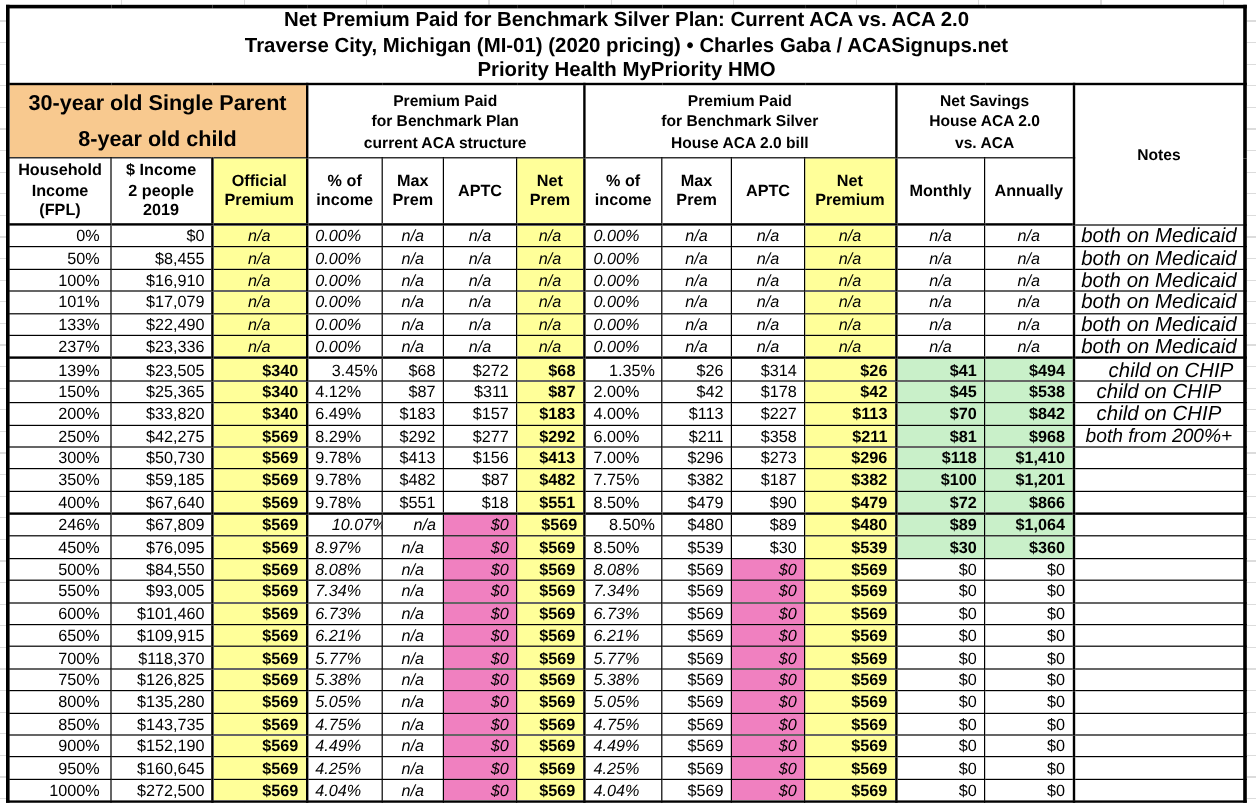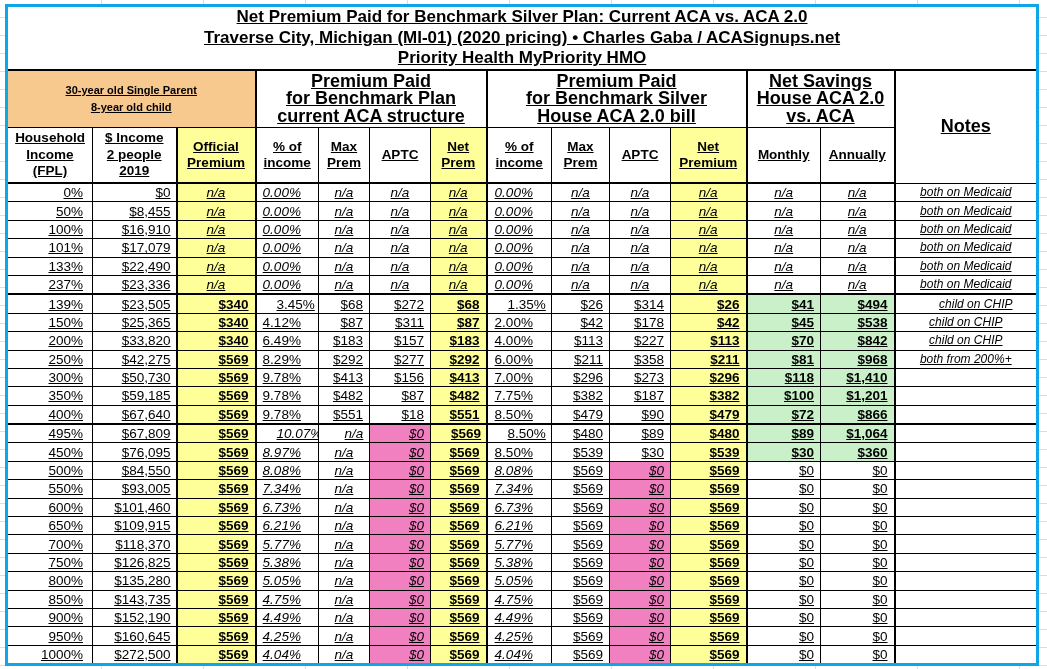--- a/index.html
+++ b/index.html
@@ -12,53 +12,52 @@
     background-image:
       repeating-linear-gradient(to right, transparent 0, transparent 101px, #dcdcdc 101px, #dcdcdc 102px),
       repeating-linear-gradient(to bottom, transparent 0, transparent 17px, #dcdcdc 17px, #dcdcdc 18px);
     font-family:"Liberation Sans","DejaVu Sans",sans-serif;
     color:#000;
     padding:4px 0 0 5px;
   }
   table{
     border-collapse:collapse;table-layout:fixed;
     width:1034px;background:#fff;
-    border:3px solid #0ea5e9;
-    text-decoration:underline;
+    border:3px solid #000000;
   }
   td{border:1px solid #000;padding:0;vertical-align:middle;overflow:hidden;}
   .title-cell{
     height:62px;text-align:center;font-weight:bold;font-size:17px;line-height:20.5px;
     border-bottom:2px solid #000;
   }
   .gh{
-    height:56px;text-align:center;font-weight:bold;font-size:18px;line-height:17.5px;
+    height:56px;text-align:center;font-weight:bold;font-size:13px;line-height:17.5px;
     white-space:pre-line;
   }
-  .orange{background:var(--orange);font-size:11px;line-height:17px;}
+  .orange{background:var(--orange);font-size:18px;line-height:30px;}
   .ch{
     height:54px;text-align:center;font-weight:bold;font-size:13.5px;line-height:16.5px;
     white-space:pre-line;
   }
   tr.cols td{border-bottom:2px solid #000;}
   tbody td{height:17.4px;font-size:13.5px;line-height:17px;white-space:nowrap;}
   tbody tr.thick-top td{border-top:2px solid #000;padding-left:20px;}
   .b{font-weight:bold;}
   .i{font-style:italic;}
   .na{font-style:italic;text-align:center;}
   .yellow{background:var(--yellow);}
   .pink{background:var(--pink);}
   .green{background:var(--green);}
   .money{text-align:right;padding-right:6px;}
   .pct{text-align:center;padding-right:11px;}
   .r{text-align:right;}
   .p8{padding-right:9px;}
   .p5{padding-right:5px;}
-  .note{font-style:italic;text-align:center;font-size:12px;}
-  .sm{font-size:12px;}
+  .note{font-style:italic;text-align:center;font-size:17px;}
+  .sm{font-size:16px;}
   .bl{border-left-width:2px;}
 </style>
 </head>
 <body>
 
 <table>
   <colgroup>
     <col style="width:86px">
       <col style="width:84px">
       <col style="width:79px">
@@ -326,21 +325,21 @@
         <td class="yellow money b">$551</td>
         <td class="pct bl">8.50%</td>
         <td class="money">$479</td>
         <td class="money">$90</td>
         <td class="yellow money b">$479</td>
         <td class="green money b bl">$72</td>
         <td class="green money b">$866</td>
         <td class="note bl"></td>
       </tr>
       <tr class="thick-top">
-        <td class="r p8">495%</td>
+        <td class="r p8">246%</td>
         <td class="r p5">$67,809</td>
         <td class="yellow money b bl">$569</td>
         <td class="pct i bl">10.07%</td>
         <td class="na">n/a</td>
         <td class="pink money i">$0</td>
         <td class="yellow money b">$569</td>
         <td class="pct bl">8.50%</td>
         <td class="money">$480</td>
         <td class="money">$89</td>
         <td class="yellow money b">$480</td>

